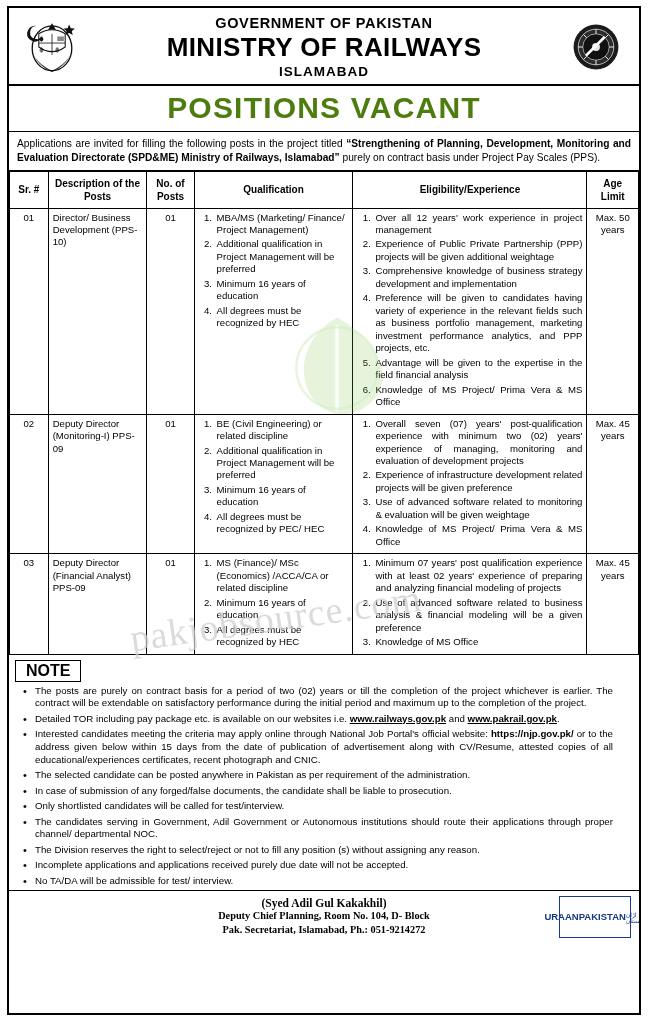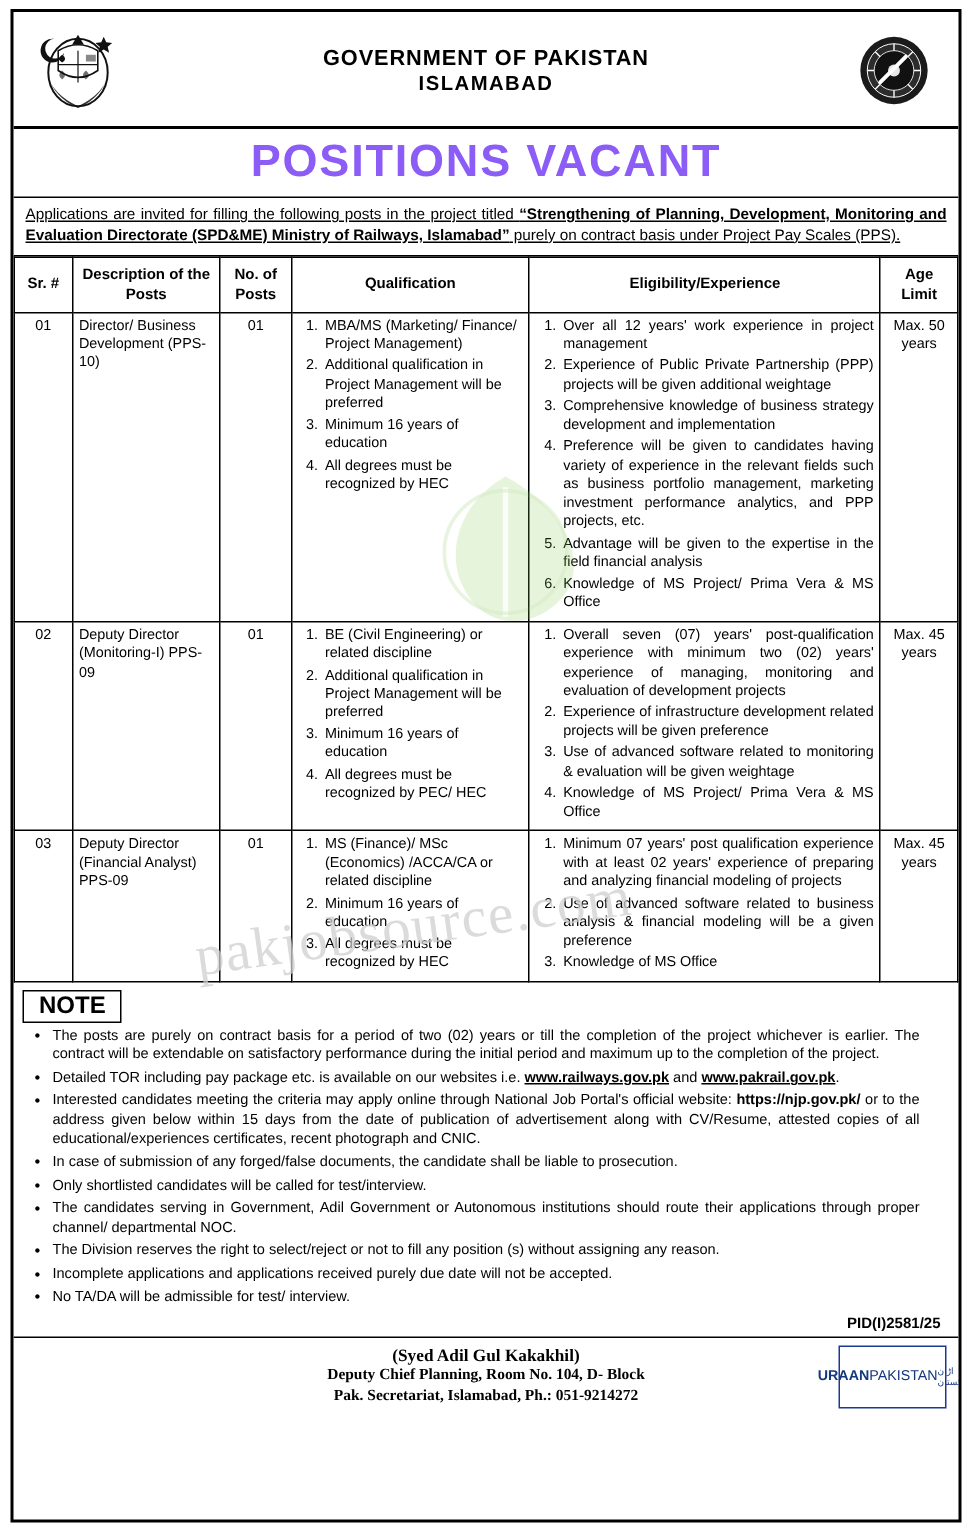--- a/index.html
+++ b/index.html
@@ -59,32 +59,31 @@
 
   
   .title-bar {
     text-align: center;
     padding: 5px 0 6px 0;
     border-bottom: 1.5px solid #000;
   }
   .title-bar .vacant {
     font-size: 30px;
     font-weight: bold;
-    color: #8b5cf6;
+    color: #4d7c0f;
     letter-spacing: 1.2px;
   }
 
   
   .intro {
     font-size: 10.2px;
     line-height: 1.35;
     padding: 5px 8px 5px 8px;
     text-align: justify;
     border-bottom: 1.5px solid #000;
-    text-decoration: underline;
   }
   .intro b { font-weight: bold; }
 
   
   table.jobs {
     width: 100%;
     border-collapse: collapse;
     table-layout: fixed;
   }
   table.jobs th, table.jobs td {
@@ -186,21 +185,21 @@
     justify-content: center;
     line-height: 1.1;
   }
   .uraan .u1 {
     font-size: 9.5px;
     font-weight: bold;
     color: #14387f;
   }
   .uraan .u2 {
     font-size: 9.5px;
-    font-weight: normal;
+    font-weight: bold;
     color: #14387f;
   }
   .uraan .u3 {
     font-size: 6px;
     color: #14387f;
     margin-top: 2px;
   }
 
   
   .watermark {
@@ -248,20 +247,21 @@
         <path d="M58 34 h10 v7 h-10 z" fill="#111" opacity="0.5"></path>
         <path d="M34 50 q6 5 0 9 q-6 -4 0 -9" fill="#111" opacity="0.6"></path>
         <path d="M58 50 q6 5 0 9 q-6 -4 0 -9" fill="#111" opacity="0.6"></path>
         <path d="M18 52 q6 22 32 34 q26 -12 32 -34 q-8 26 -32 36 q-24 -10 -32 -36" fill="#111" opacity="0.85"></path>
         <path d="M26 18 a12 12 0 1 0 10 14 a10 10 0 1 1 -10 -14" fill="#111"></path>
         <path d="M76 16 l2.5 5.5 l6 .6 l-4.5 4 l1.4 5.9 l-5.4 -3.1 l-5.4 3.1 l1.4 -5.9 l-4.5 -4 l6 -.6 z" fill="#111"></path>
       </svg>
     </div>
     <div class="header-center">
       <div class="gov-line">GOVERNMENT OF PAKISTAN</div>
+      <div class="ministry-line">MINISTRY OF RAILWAYS</div>
       <div class="city-line">ISLAMABAD</div>
     </div>
     <div class="crest">
       <svg viewBox="0 0 100 100" width="66" height="66">
         <circle cx="50" cy="50" r="34" fill="#1b1b1b"></circle>
         <circle cx="50" cy="50" r="27" fill="#2c2c2c" stroke="#fff" stroke-width="1"></circle>
         <circle cx="50" cy="50" r="20" fill="#111" stroke="#ddd" stroke-width="1"></circle>
         <path d="M36 62 L62 36" stroke="#fff" stroke-width="4" stroke-linecap="round"></path>
         <circle cx="50" cy="50" r="6" fill="#fff" opacity="0.9"></circle>
         <g stroke="#fff" stroke-width="1.4">
@@ -388,29 +388,29 @@
     <li>
       Detailed TOR including pay package etc. is available on our websites i.e.
       <b><u>www.railways.gov.pk</u></b> and
       <b><u>www.pakrail.gov.pk</u></b>.
     </li>
     <li>
       Interested candidates meeting the criteria may apply online through National Job Portal's official website:
       <b>https://njp.gov.pk/</b>
       or to the address given below within 15 days from the date of publication of advertisement along with CV/Resume, attested copies of all educational/experiences certificates, recent photograph and CNIC.
     </li>
+    <li>The selected candidate can be posted anywhere in Pakistan as per requirement of the administration.</li>
     <li>In case of submission of any forged/false documents, the candidate shall be liable to prosecution.</li>
     <li>Only shortlisted candidates will be called for test/interview.</li>
     <li>The candidates serving in Government, Adil Government or Autonomous institutions should route their applications through proper channel/ departmental NOC.</li>
     <li>The Division reserves the right to select/reject or not to fill any position (s) without assigning any reason.</li>
     <li>Incomplete applications and applications received purely due date will not be accepted.</li>
     <li>No TA/DA will be admissible for test/ interview.</li>
   </ul>
 
-  <div class="pid">PID(I)2581/25</div>
 
   
   <div class="footer">
     <div class="footer-center">
       <div class="name">(Syed Adil Gul Kakakhil)</div>
       <div class="l2">Deputy Chief Planning, Room No. 104, D- Block</div>
       <div class="l3">Pak. Secretariat, Islamabad, Ph.: 051-9214272</div>
     </div>
     <div class="uraan">
       <div class="u1">URAAN</div>

